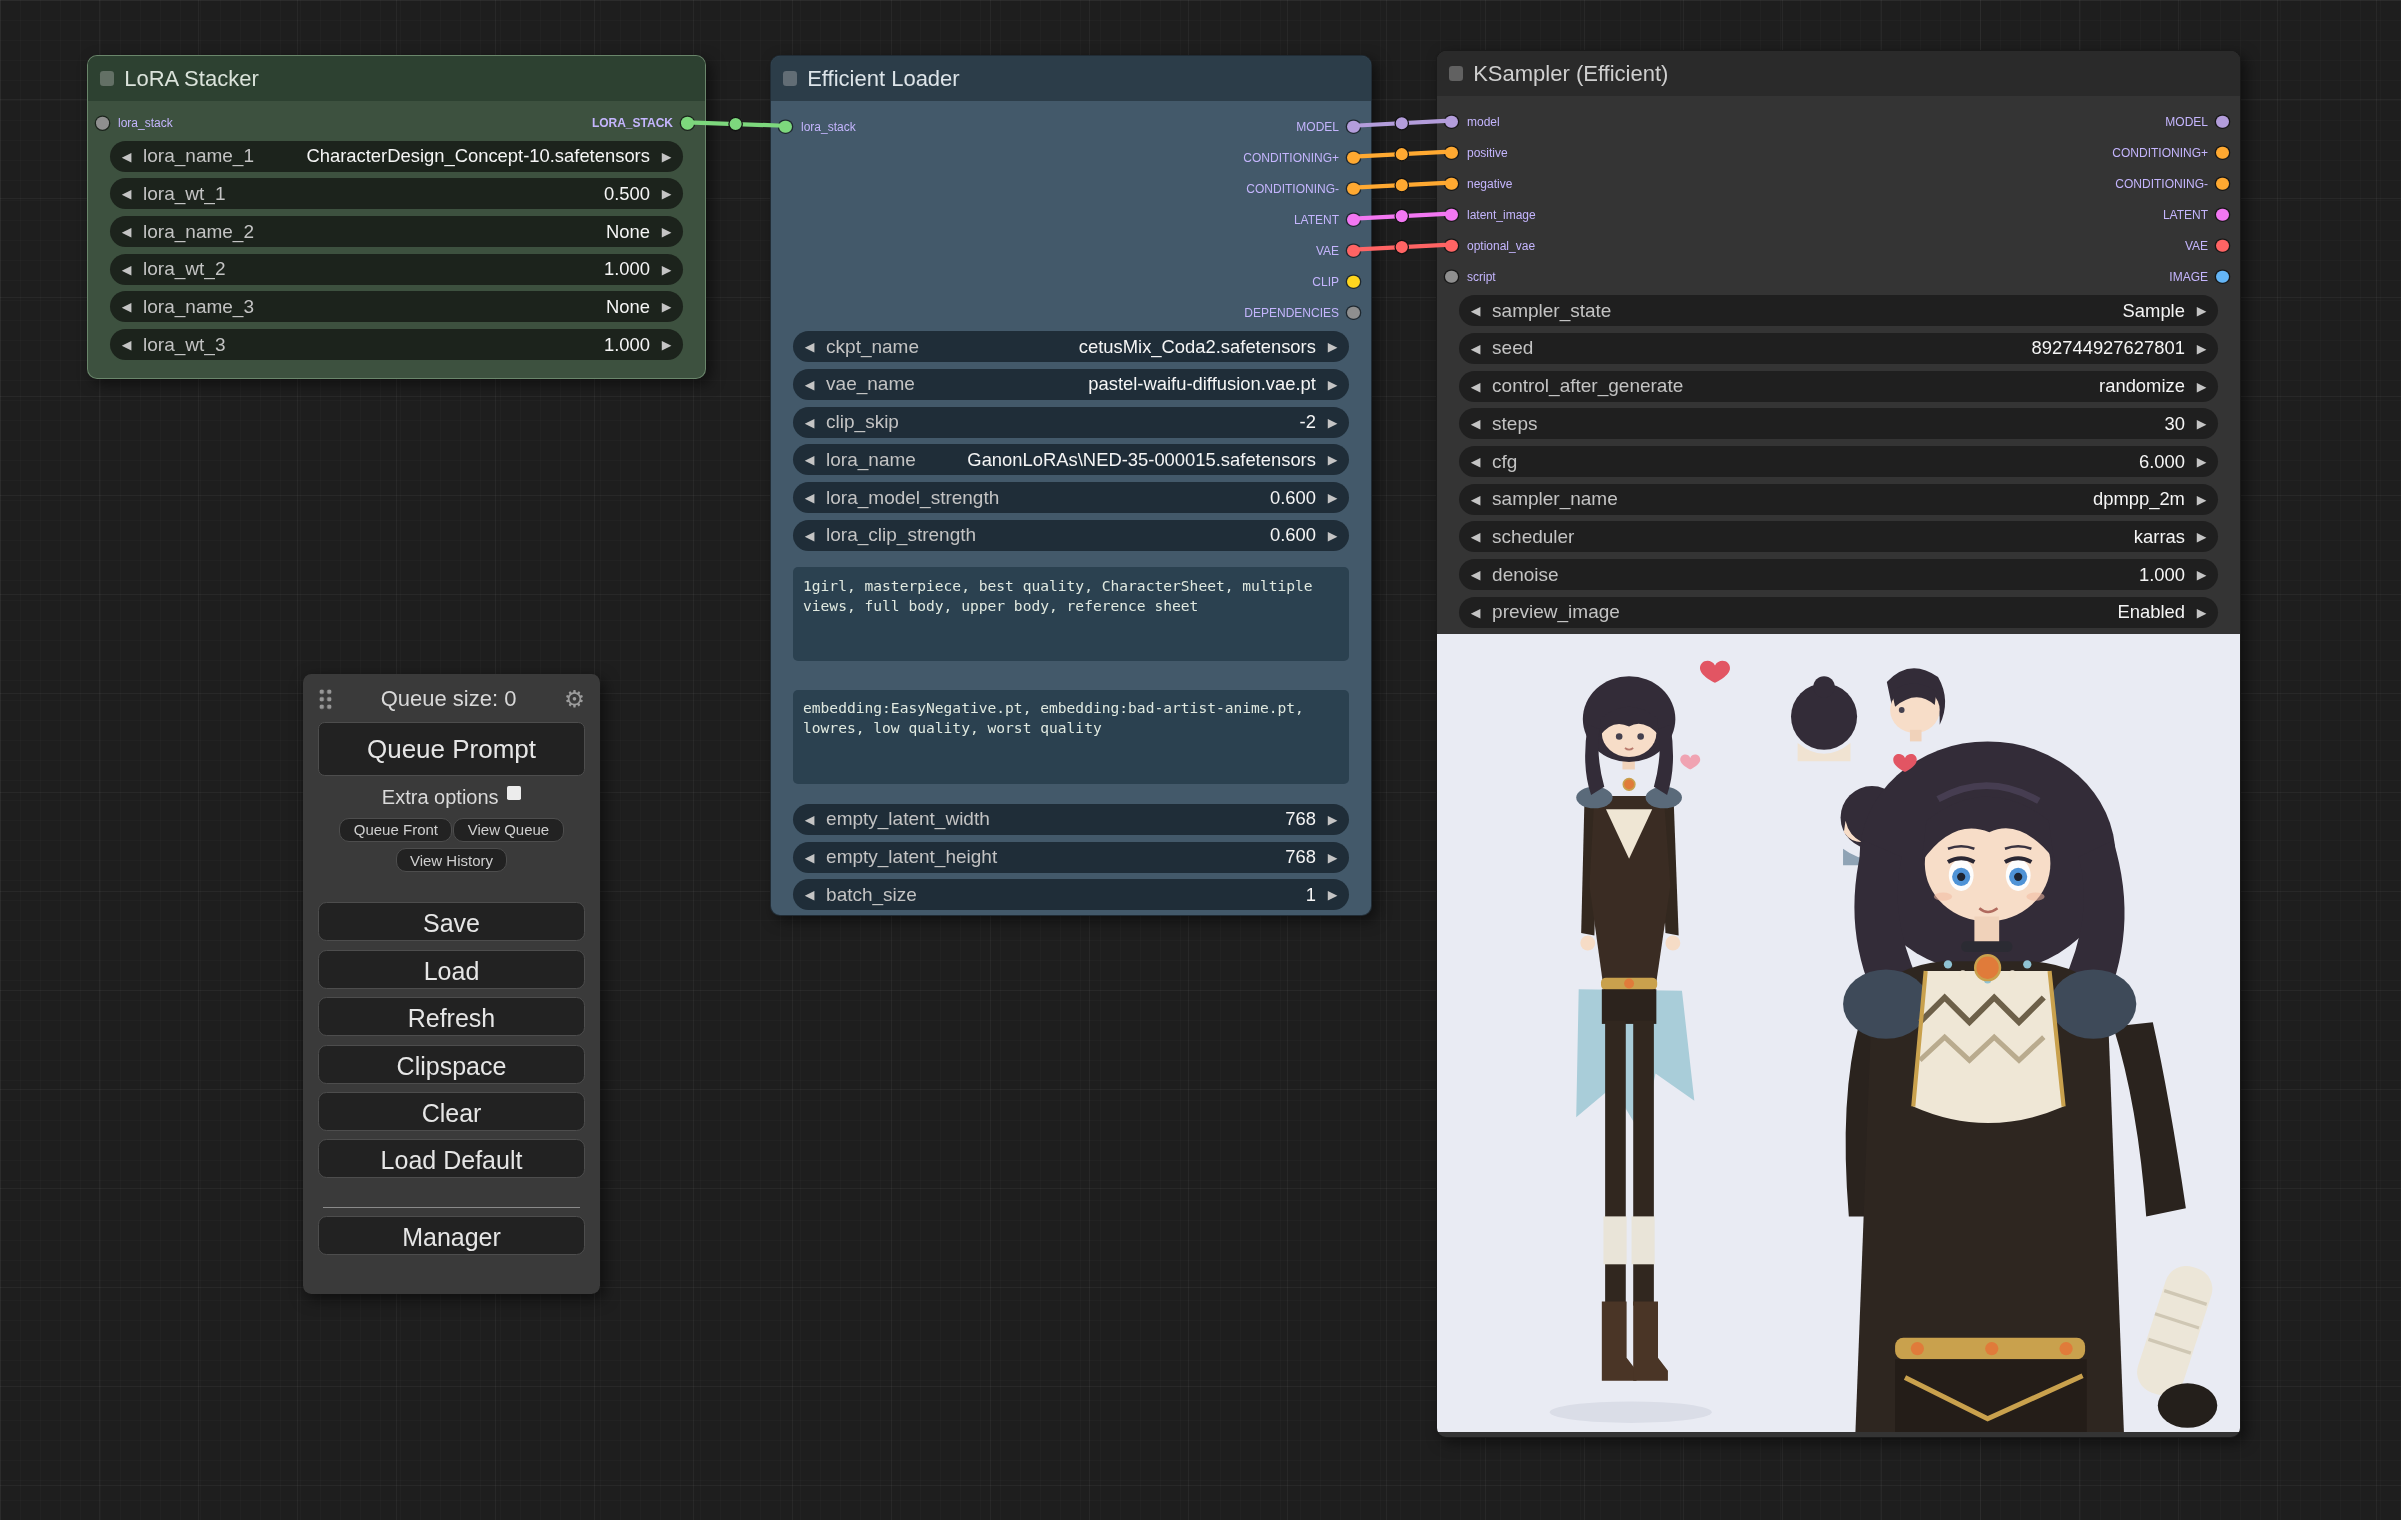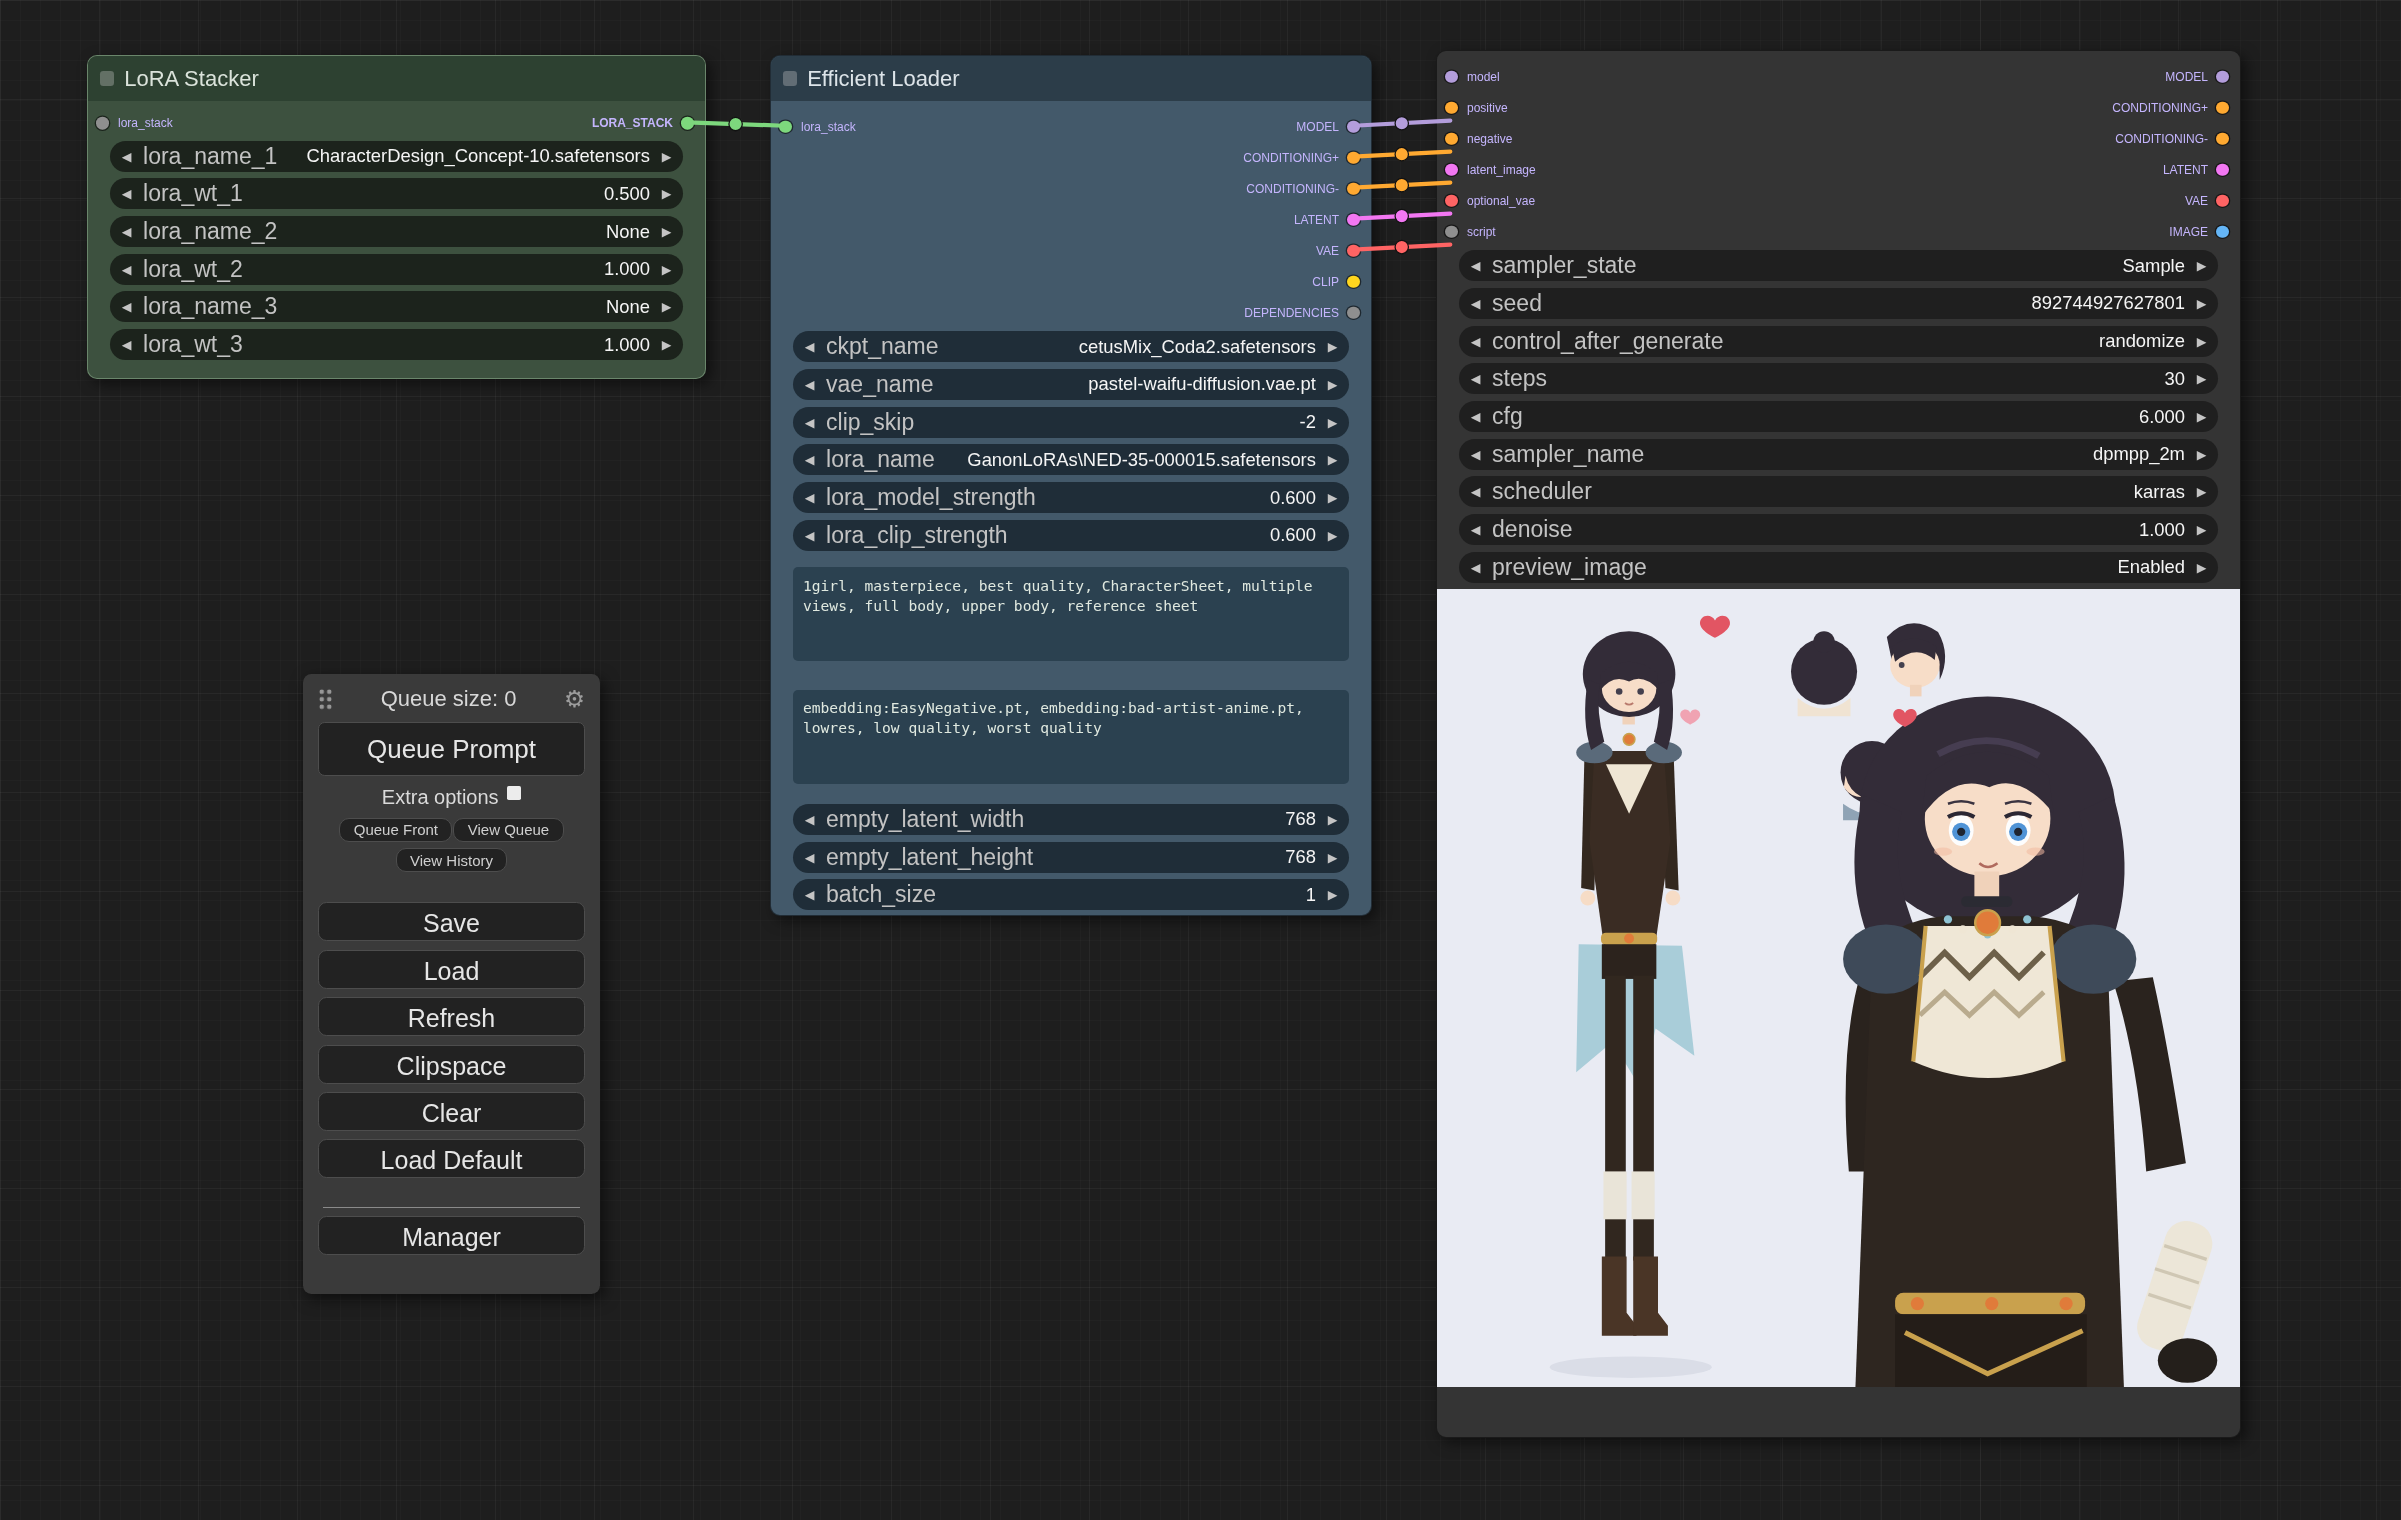--- a/index.html
+++ b/index.html
@@ -36,21 +36,21 @@
        box-shadow:0 0 0 1.3px rgba(0,0,0,.55);}
   .slot.in .dot{left:8.4px;}
   .slot.out .dot{right:11px;}
   .widgets{padding-top:3.3px;}
   .lora .widgets{padding-top:1.7px;}
   .w{display:flex;align-items:center;height:31px;border-radius:16px;margin:0 22px 6.7px;padding:0 11.7px;}
   .lora .w{background:#1c231c;}
   .el .w{background:#1f2d38;}
   .ks .w{background:#1f1f1f;}
   .arr{font-family:"DejaVu Sans",sans-serif;font-size:12.6px;color:#c4c4c4;flex:0 0 auto;}
-  .wl{margin-left:11.7px;font-size:23px;color:#c3c3c3;white-space:nowrap;}
+  .wl{margin-left:11.7px;font-size:19px;color:#c3c3c3;white-space:nowrap;}
   .wv{margin-left:auto;margin-right:11.7px;font-size:18.4px;color:#f5f5f5;font-weight:500;white-space:nowrap;}
   .prompt{margin:16.7px 22px 0;height:94px;background:#2b4150;border-radius:5px;padding:8.4px 10px;
           font-family:"DejaVu Sans Mono",monospace;font-size:14.6px;line-height:1.35;color:#e0e9e0;
           white-space:pre-wrap;box-sizing:border-box;overflow:hidden;}
   .prompt.neg{margin-top:28.5px;}
   .widgets.bottom{padding-top:20px;}
   .preview{display:block;width:100%;height:798px;margin-top:5px;background:#e9ebf3;}
   
   .menu{position:absolute;z-index:4;left:303px;top:674px;width:297px;height:620px;background:#3a3a3a;
         border-radius:8.4px;box-shadow:3.3px 5px 15px rgba(0,0,0,.55);box-sizing:border-box;padding:8.4px 15px;color:#d6d6d6;}
@@ -239,20 +239,24 @@
     <div class="w">
       <span class="arr">◀</span>
       <span class="wl">batch_size</span>
       <span class="wv">1</span>
       <span class="arr">▶</span>
     </div>
   </div>
 </div>
 
 <div class="node ks">
+  <div class="hdr">
+    <span class="nicon"></span>
+    <span>KSampler (Efficient)</span>
+  </div>
   <div class="slots">
     <div class="slot in" style="top:10px">
       <span class="dot" style="background:#b39ddb"></span>
       <span>model</span>
     </div>
     <div class="slot in" style="top:41px">
       <span class="dot" style="background:#ffa931"></span>
       <span>positive</span>
     </div>
     <div class="slot in" style="top:72px">

